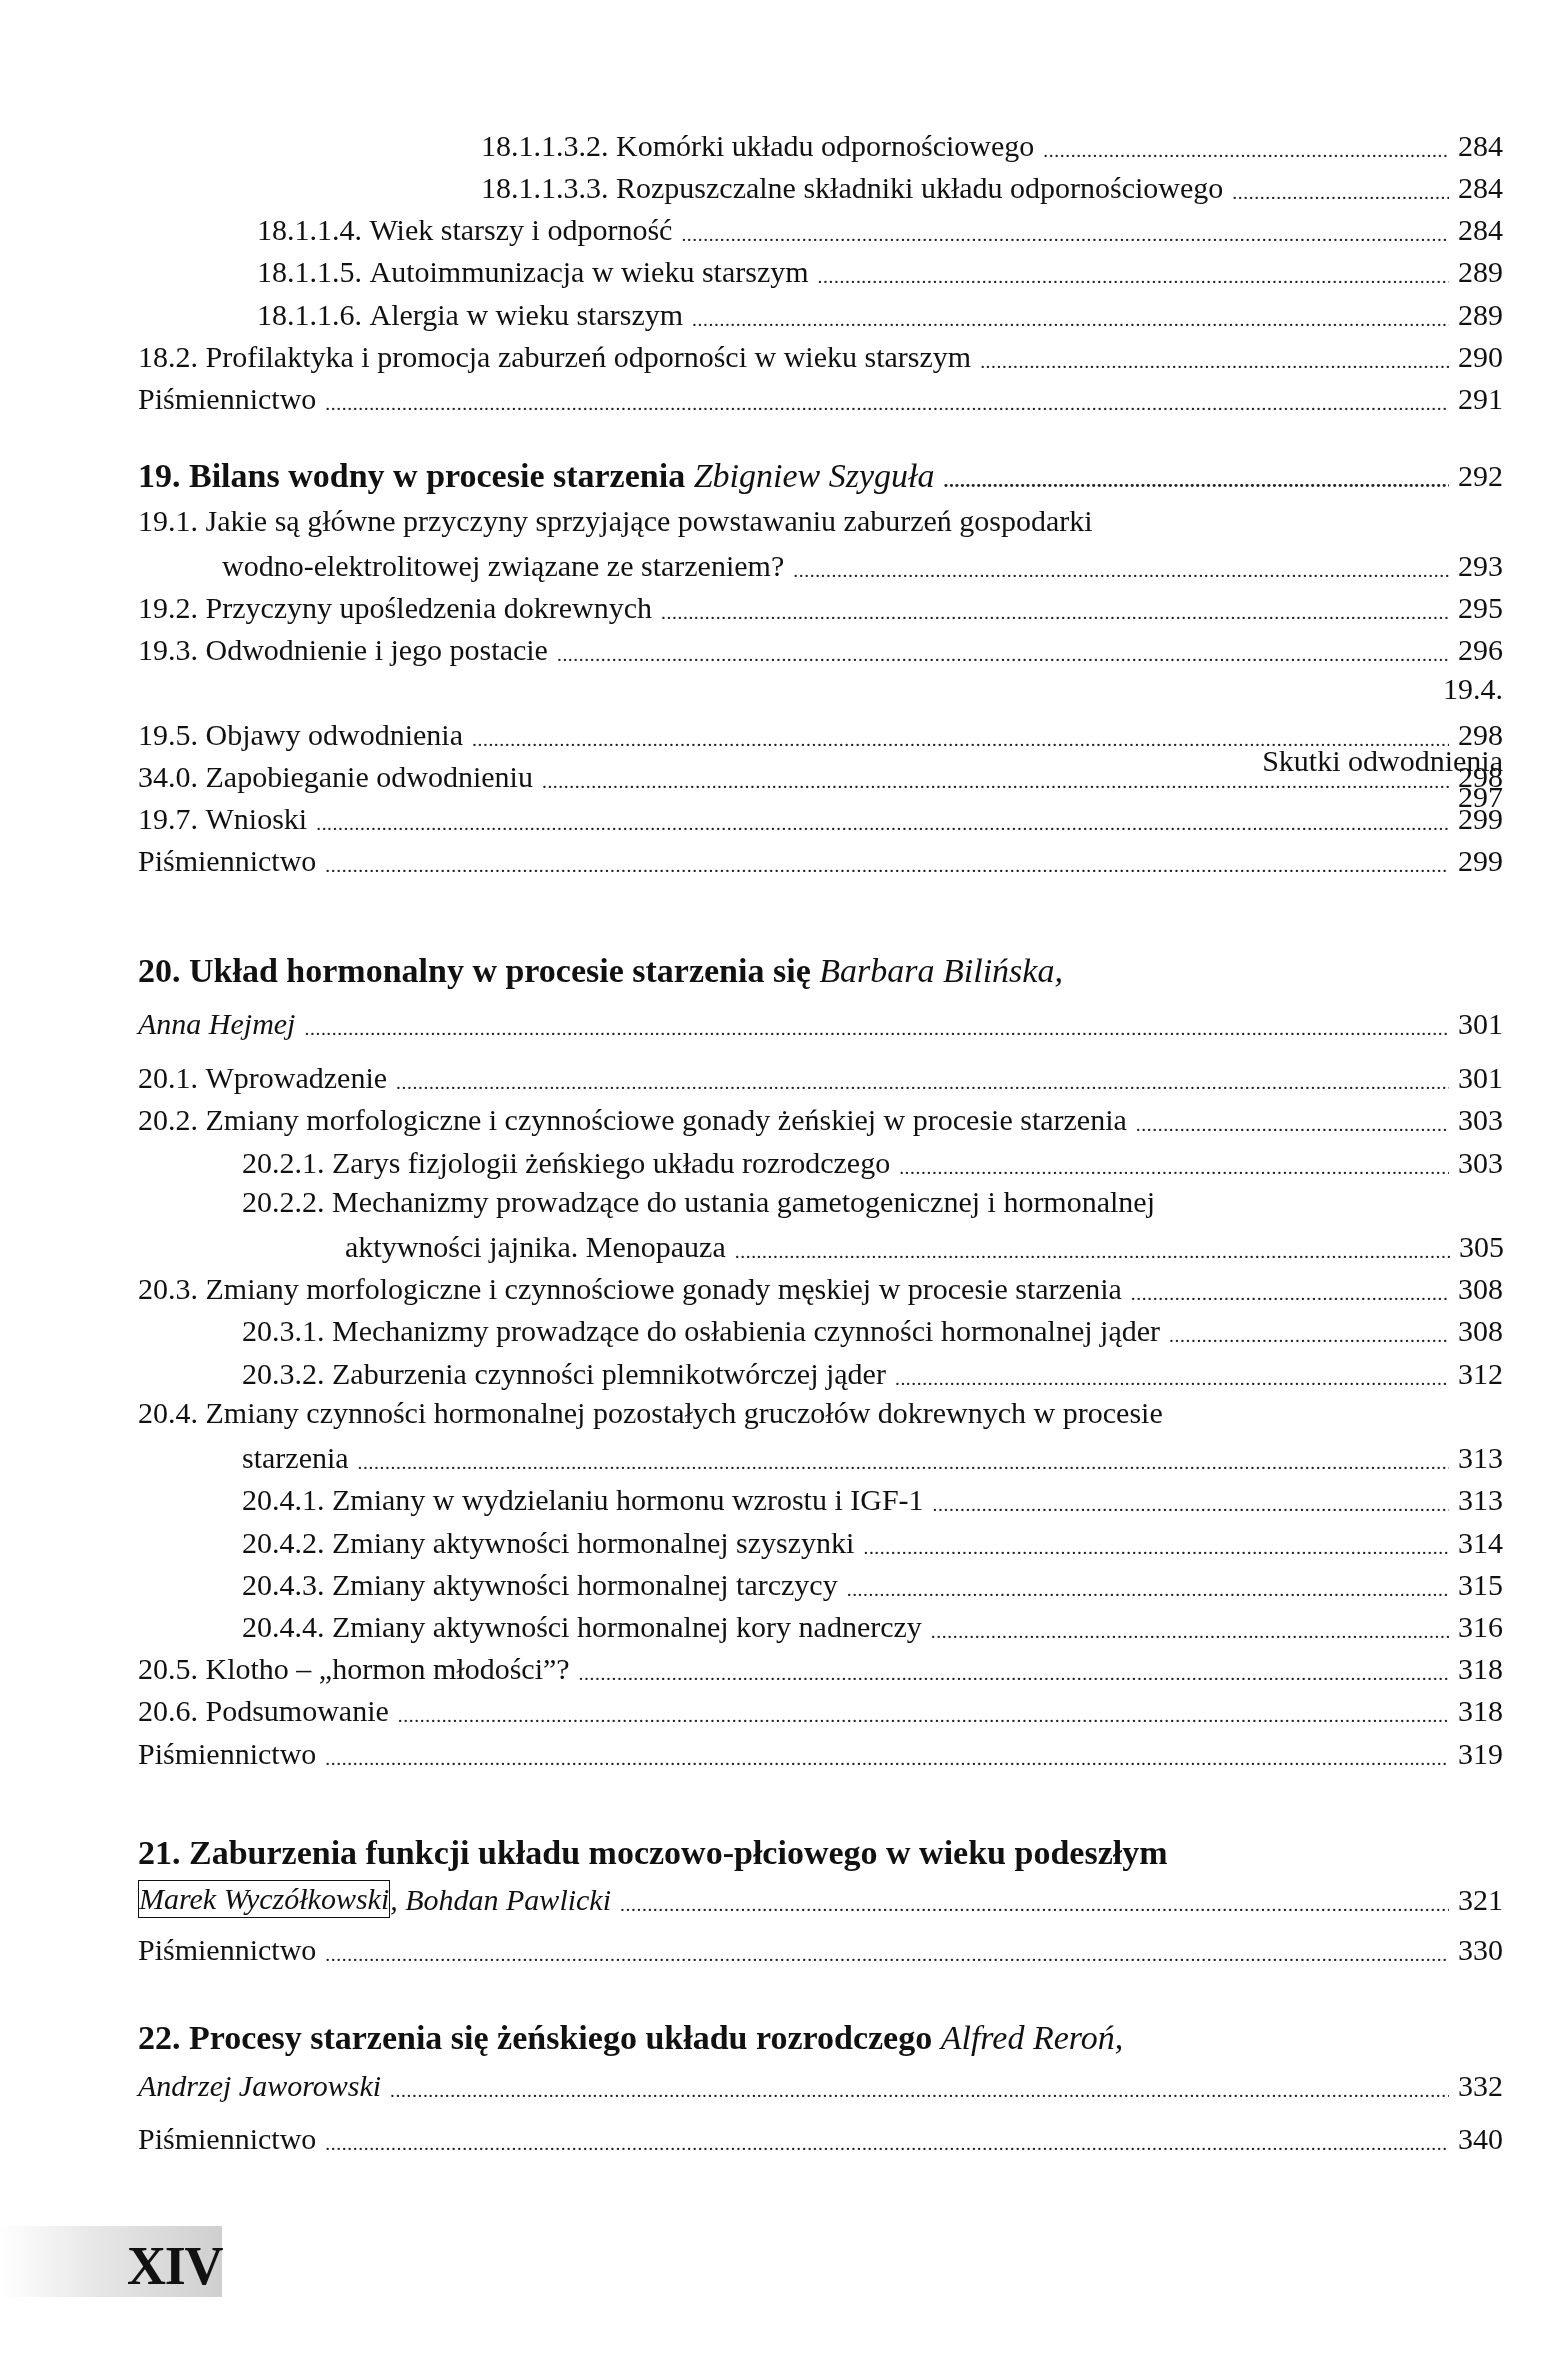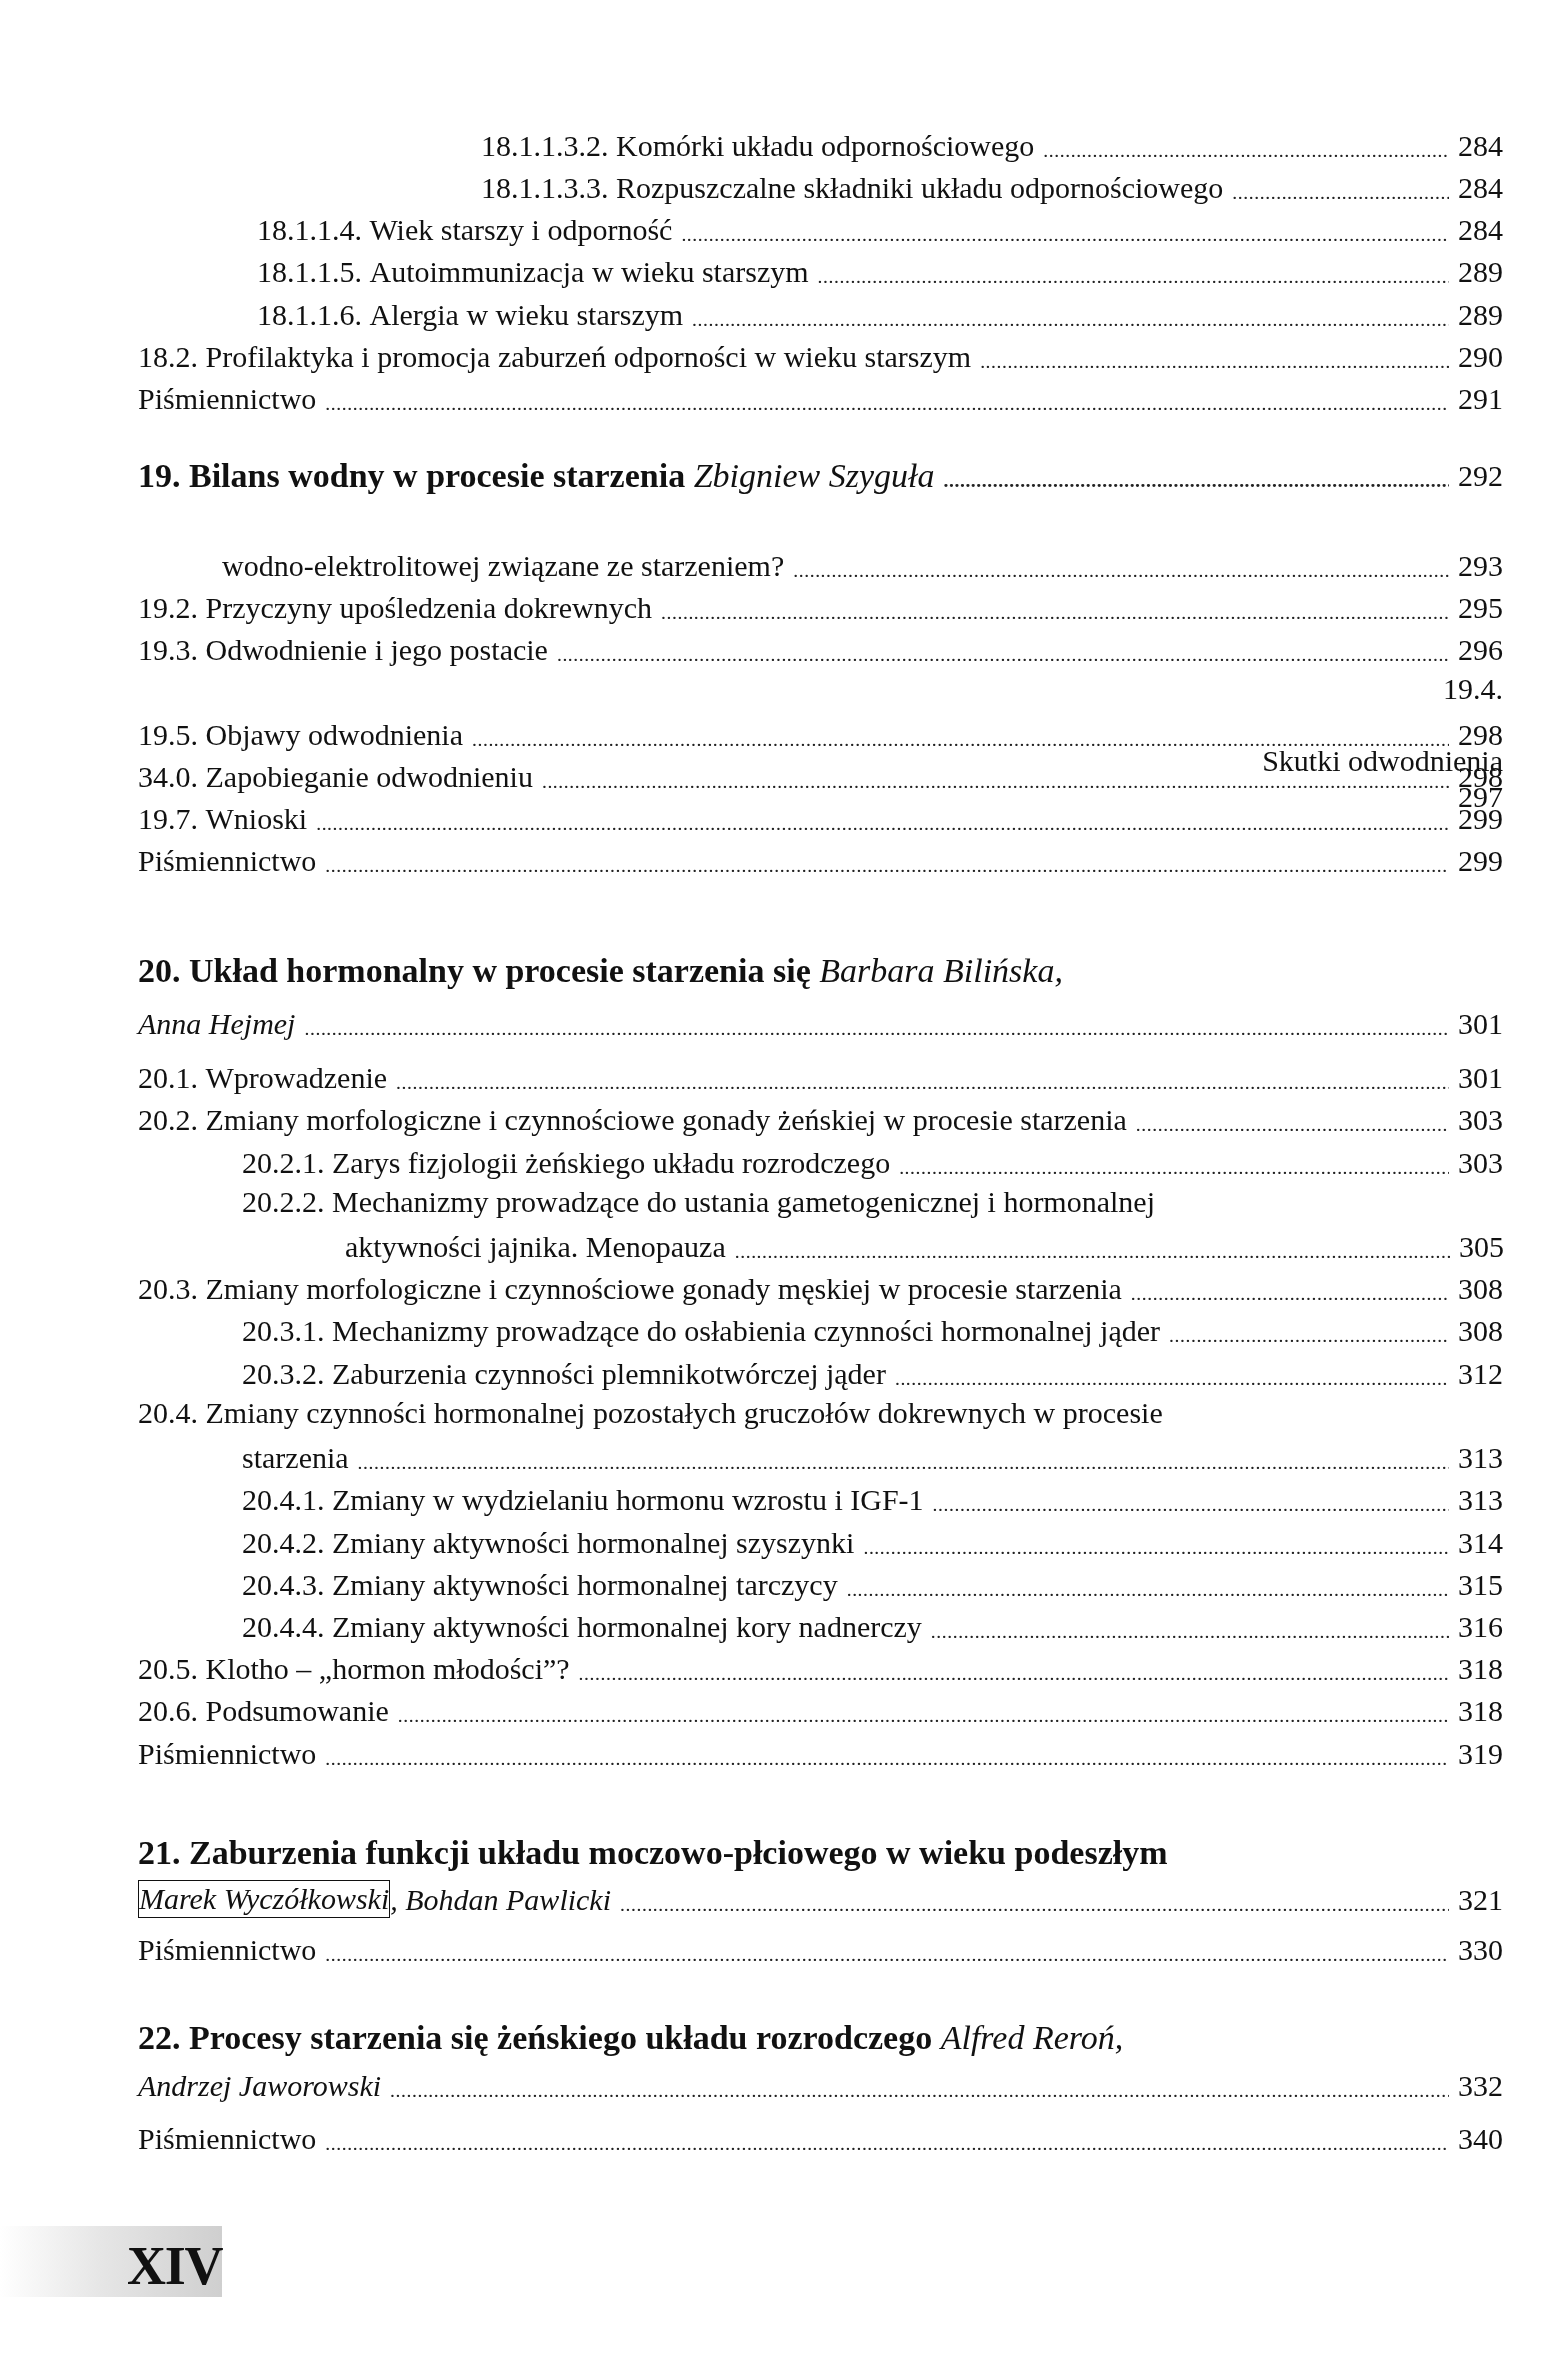--- a/index.html
+++ b/index.html
@@ -50,20 +50,21 @@
   </div>
   <div class="row" style="top:378px;">
     <span class="txt">Piśmiennictwo</span>
       <span class="dots"></span>
       <span class="pg">291</span>
   </div>
 
   <div class="row heading" style="top:455px;">
     <span class="num">19.</span>&nbsp;<span class="txt">Bilans wodny w procesie starzenia</span>&nbsp;<span class="txt author">Zbigniew Szyguła</span><span class="dots"></span><span class="pg">292</span>
   </div>
+  <div class="plain" style="left:138px;top:503px;"><span>19.1.</span> <span>Jakie są główne przyczyny sprzyjające powstawaniu zaburzeń gospodarki</span></div>
   <div class="row" style="top:545px;padding-left:84px;width:1281px;">
     <span class="txt">wodno-elektrolitowej związane ze starzeniem?</span>
       <span class="dots"></span>
       <span class="pg">293</span>
   </div>
   <div class="row" style="top:587px;">
     <span class="num">19.2.</span>&nbsp;<span class="txt">Przyczyny upośledzenia dokrewnych</span><span class="dots"></span><span class="pg">295</span>
   </div>
   <div class="row" style="top:629px;">
     <span class="num">19.3.</span>&nbsp;<span class="txt">Odwodnienie i jego postacie</span><span class="dots"></span><span class="pg">296</span>

